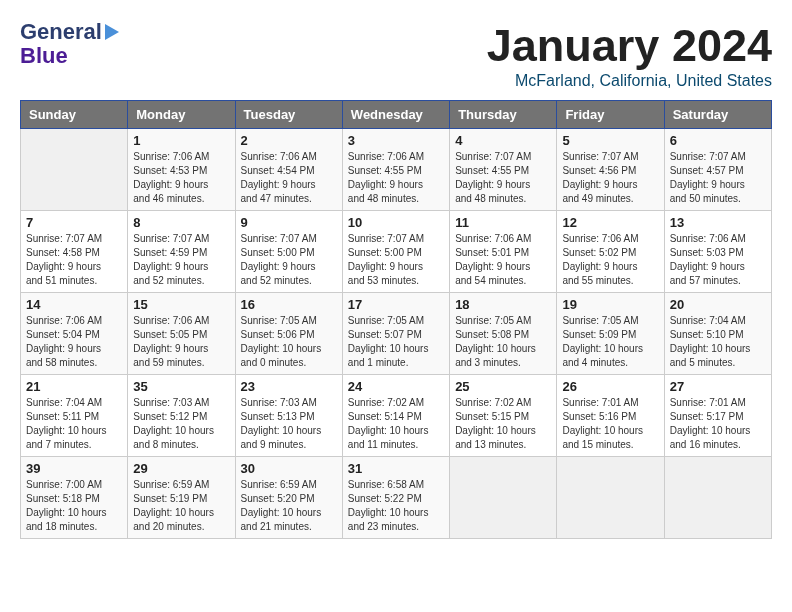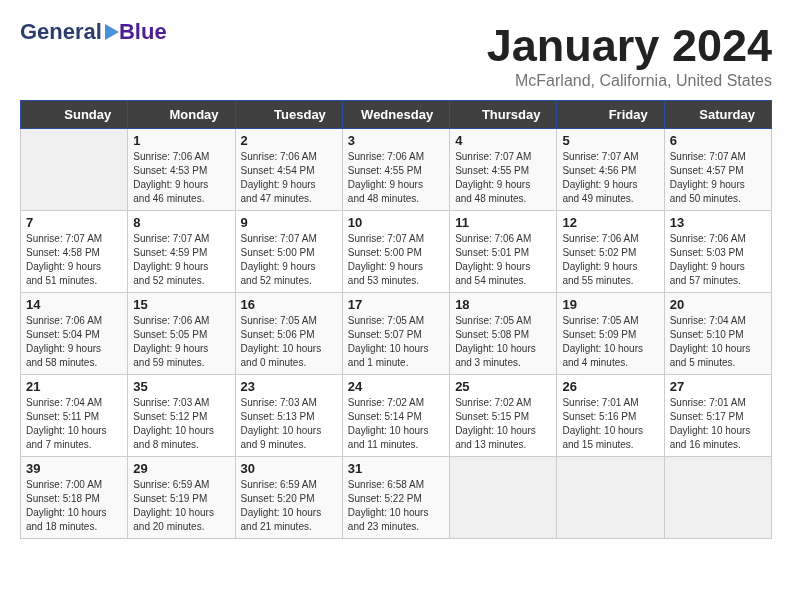--- a/index.html
+++ b/index.html
@@ -11,21 +11,21 @@
       padding: 20px;
     }
     .header {
       display: flex;
       justify-content: space-between;
       align-items: flex-start;
       margin-bottom: 10px;
     }
     .logo {
       display: flex;
-      flex-direction: row;
+      flex-direction: column;
       align-items: flex-start;
     }
     .logo-text {
       font-size: 22px;
       font-weight: bold;
       color: #2c3e6e;
       line-height: 1.1;
     }
     .logo-blue {
       color: #4c1d95;
@@ -43,32 +43,32 @@
     .title-block {
       text-align: right;
     }
     .month-year {
       font-size: 45px;
       font-weight: bold;
       color: #222;
     }
     .location {
       font-size: 16px;
-      color: #737373;
+      color: #0c4a6e;
     }
     table {
       width: 100%;
       border-collapse: collapse;
       font-size: 10.5px;
     }
     thead tr th {
-      background: #404040;
+      background: #737373;
       color: #fff;
-      padding: 6px 16px;
-      text-align: right;
+      padding: 6px 8px;
+      text-align: left;
       font-size: 13px;
       font-weight: bold;
       border: 1px solid #2a4d9e;
     }
     tbody tr td {
       border: 1px solid #ccc;
       padding: 4px 5px;
       vertical-align: top;
       min-height: 80px;
       width: 14.28%;

